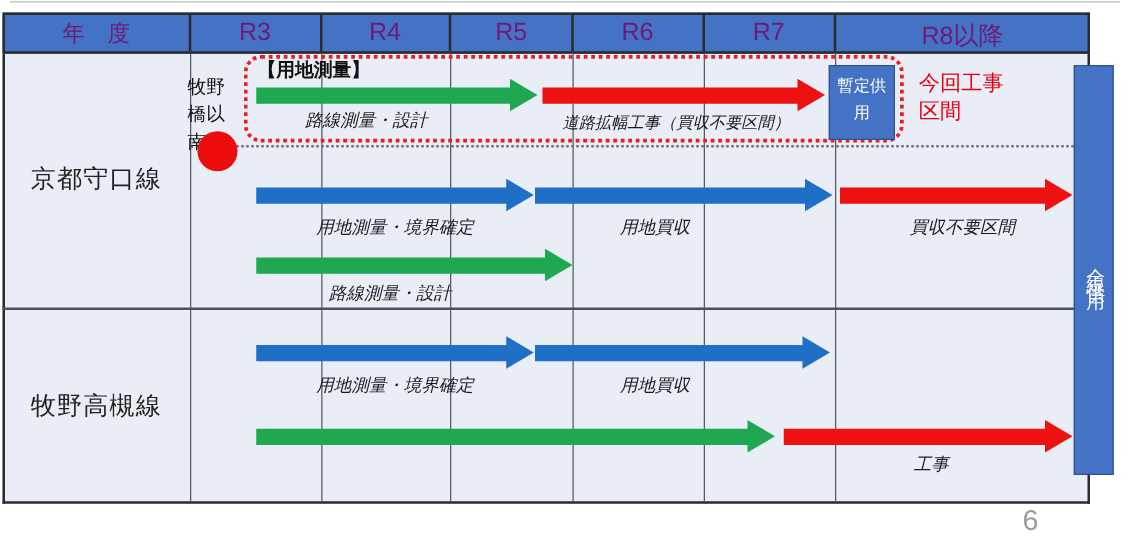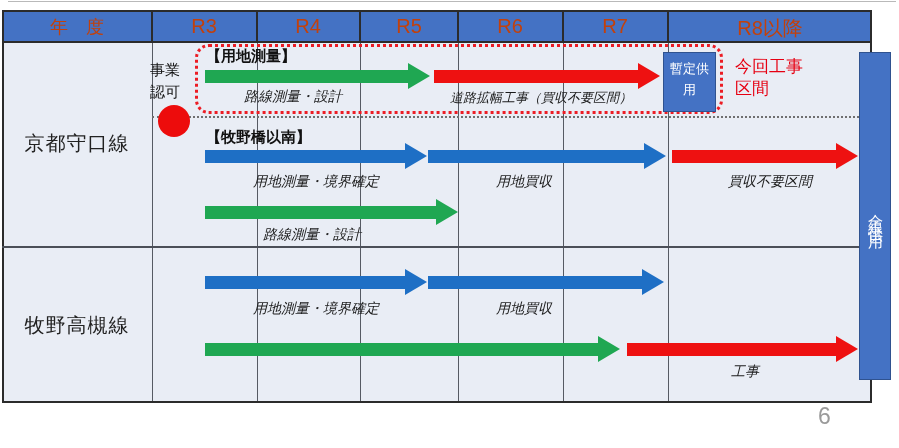--- a/index.html
+++ b/index.html
@@ -11,21 +11,21 @@
   
   .top-rule{left:8px;top:1px;width:888px;height:1px;background:#b9b9b9;}
   .body-bg{left:2px;top:43px;width:870px;height:360px;background:#e9edf5;
     border:2px solid #2b2b2b;border-top:none;box-sizing:border-box;}
   .header-bg{left:2px;top:10px;width:870px;height:33px;background:#4472c4;
     border:2px solid #2b2b2b;box-sizing:border-box;}
   .hvline{top:12px;height:29px;width:2px;background:#2b2b2b;}
   .vline{top:43px;height:358px;width:1px;background:#565a63;}
   .row-divider{left:2px;top:246px;width:870px;height:2px;background:#4b4f58;}
   .dotline{left:152px;top:116px;width:707px;height:0;border-top:2px dotted #6f6f6f;}
-  .hlabel{top:15px;transform:translateX(-50%);color:#c2410c;font-size:20px;white-space:nowrap;}
+  .hlabel{top:15px;transform:translateX(-50%);color:#701a75;font-size:20px;white-space:nowrap;}
   .rowlabel{transform:translate(-50%,-50%);font-size:20px;color:#222;white-space:nowrap;letter-spacing:1px;}
   
   .arrow{height:27px;}
   .arrow .shaft{position:absolute;left:0;right:20px;top:7px;height:13px;background:currentColor;}
   .arrow .head{position:absolute;right:0;top:0;width:0;height:0;
     border-top:13.5px solid transparent;border-bottom:13.5px solid transparent;
     border-left:22px solid currentColor;}
   .green{color:#1fa752;} .blue{color:#1e6fc5;} .red{color:#ee1111;}
   
   .tick{transform:translateX(-50%);font-size:14px;white-space:nowrap;color:#1a1a1a;font-style:italic;}
@@ -76,40 +76,39 @@
   <div class="abs vline" style="left:360px"></div>
   <div class="abs vline" style="left:458px"></div>
   <div class="abs vline" style="left:563px"></div>
   <div class="abs vline" style="left:668px"></div>
   <div class="abs row-divider"></div>
   <div class="abs dotline"></div>
 
   <span class="abs rowlabel" style="left:77px;top:143px">京都守口線</span>
   <span class="abs rowlabel" style="left:77px;top:325px">牧野高槻線</span>
 
-  <div class="abs approval">事業認可</div>
+  <div class="abs approval">牧野橋以南</div>
   <div class="abs milestone-circle"></div>
 
   <div class="abs dotted-box"></div>
   <span class="abs sect-title" style="left:206px;top:47px">【用地測量】</span>
 
   <div class="abs arrow green" style="left:205px;top:63px;width:225px">
       <div class="shaft"></div>
       <div class="head"></div>
     </div>
   <span class="abs tick" style="left:293px;top:88px">路線測量・設計</span>
   <div class="abs arrow red" style="left:434px;top:63px;width:226px">
       <div class="shaft"></div>
       <div class="head"></div>
     </div>
   <span class="abs tick" style="left:541px;top:89px;font-size:13px">道路拡幅工事（買収不要区間）</span>
   <div class="abs prov-box">暫定供用</div>
   <div class="abs current-works">今回工事区間</div>
 
-  <span class="abs sect-title" style="left:206px;top:128px">【牧野橋以南】</span>
   <div class="abs arrow blue" style="left:205px;top:143px;width:222px">
       <div class="shaft"></div>
       <div class="head"></div>
     </div>
   <div class="abs arrow blue" style="left:428px;top:143px;width:238px">
       <div class="shaft"></div>
       <div class="head"></div>
     </div>
   <div class="abs arrow red" style="left:672px;top:143px;width:186px">
       <div class="shaft"></div>

